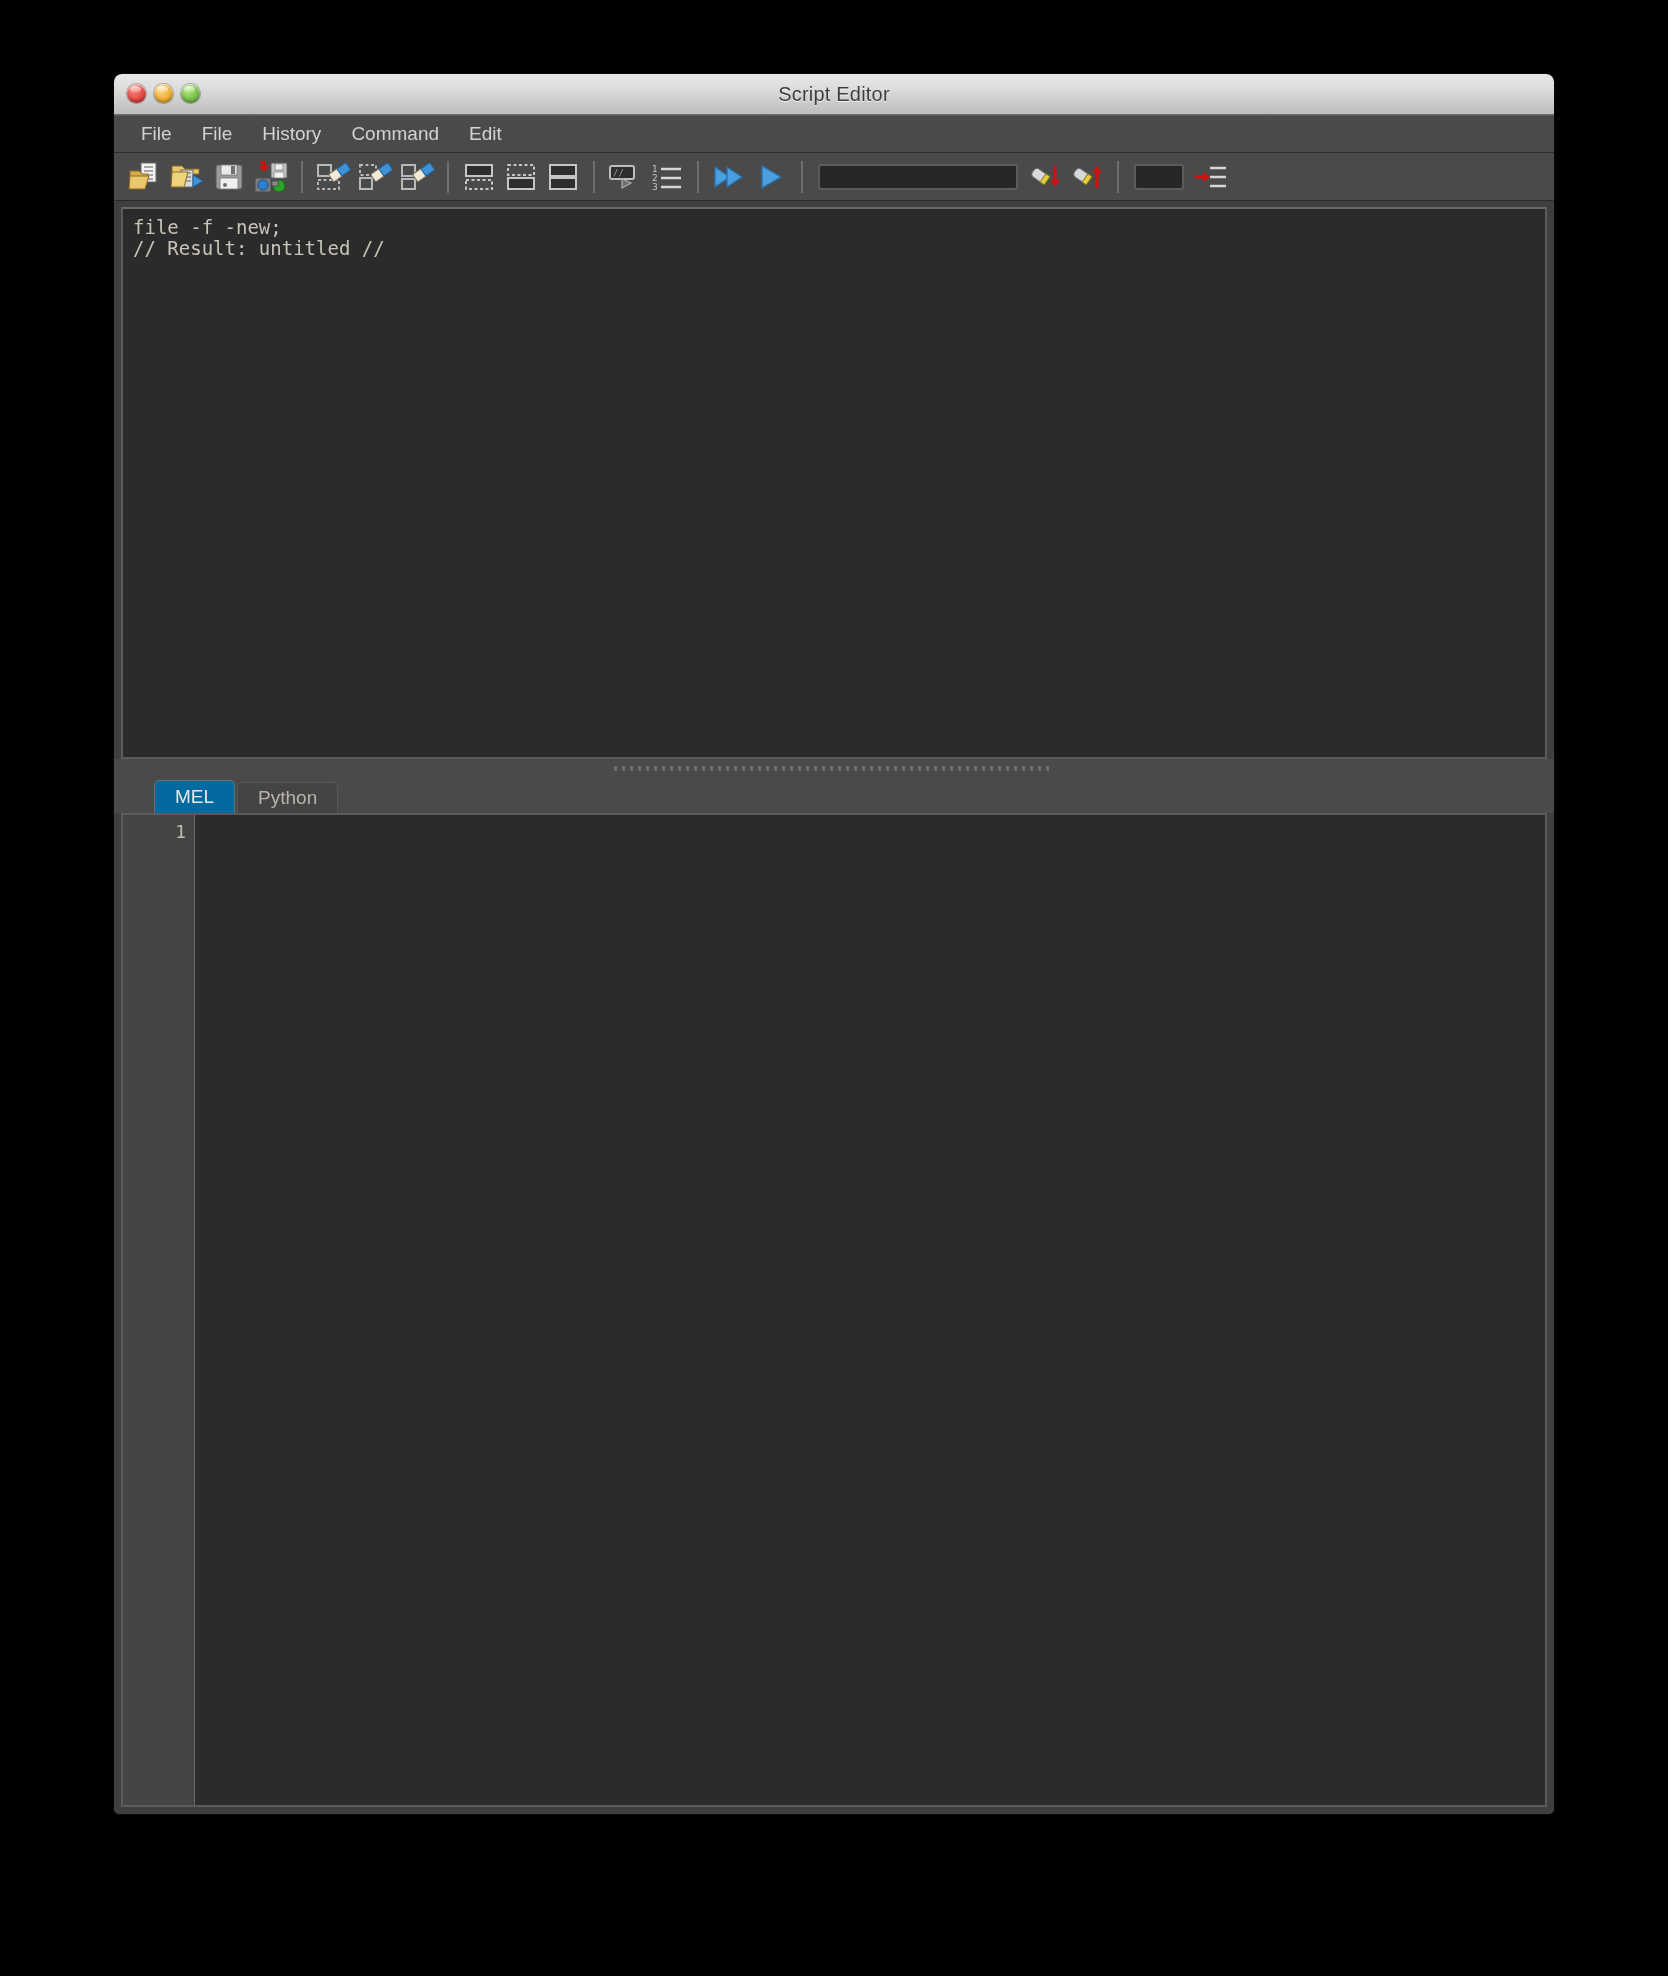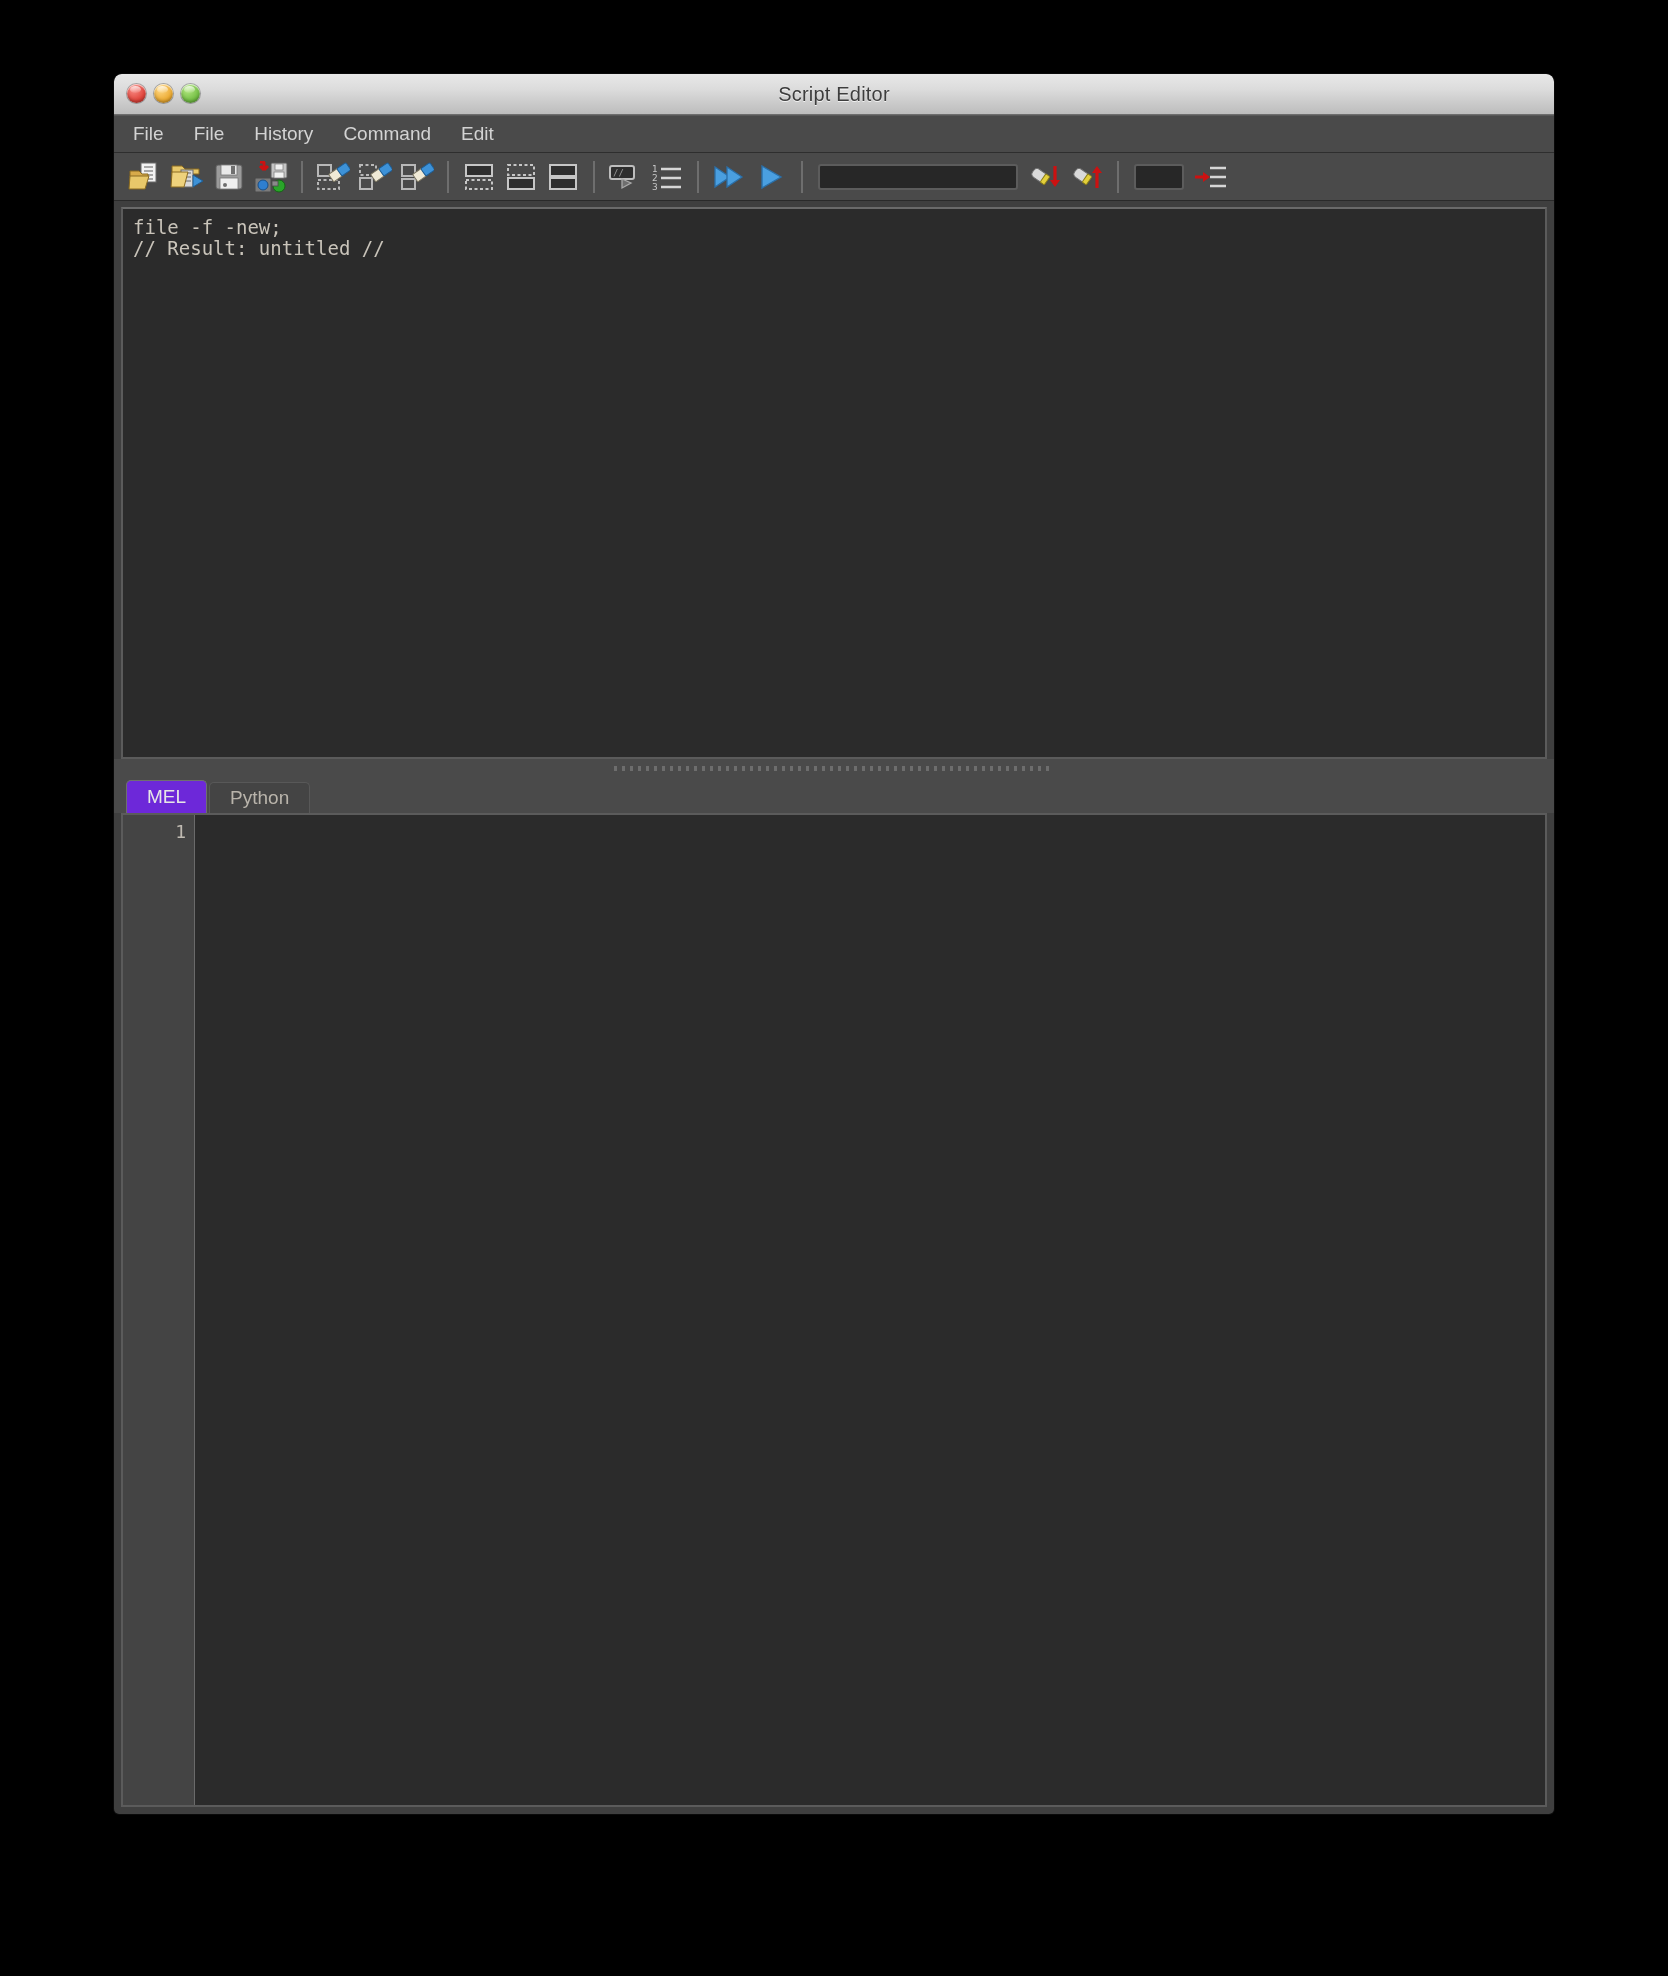--- a/index.html
+++ b/index.html
@@ -81,21 +81,21 @@
 
   
   #menubar {
     flex: 0 0 38px;
     height: 38px;
     background: #4a4a4a;
     border-top: 1px solid #595959;
     border-bottom: 1px solid #2e2e2e;
     display: flex;
     align-items: center;
-    padding-left: 6px;
+    padding-left: 14px;
     box-sizing: border-box;
   }
   .menu-item {
     color: #d3d3d3;
     font-size: 19px;
     padding: 3px 13px;
     margin-right: 4px;
     border-radius: 2px;
     cursor: default;
     white-space: nowrap;
@@ -195,24 +195,25 @@
     align-items: center;
     font-size: 19px;
     border-radius: 5px 5px 0 0;
     border: 1px solid #5e5e5e;
     border-bottom: none;
     box-sizing: border-box;
     cursor: default;
     margin-right: 2px;
   }
   .tab.active {
-    background: #6d28d9;
+    background: #0369a1;
     color: #e6e6e6;
     border-color: #6f6f6f;
     height: 33px;
+    margin-left: 28px;
   }
   .tab.inactive {
     background: #444444;
     color: #b9b4ab;
     border-color: #585858;
     margin-top: 32px;
   }
 
   
   #editor-wrap {

